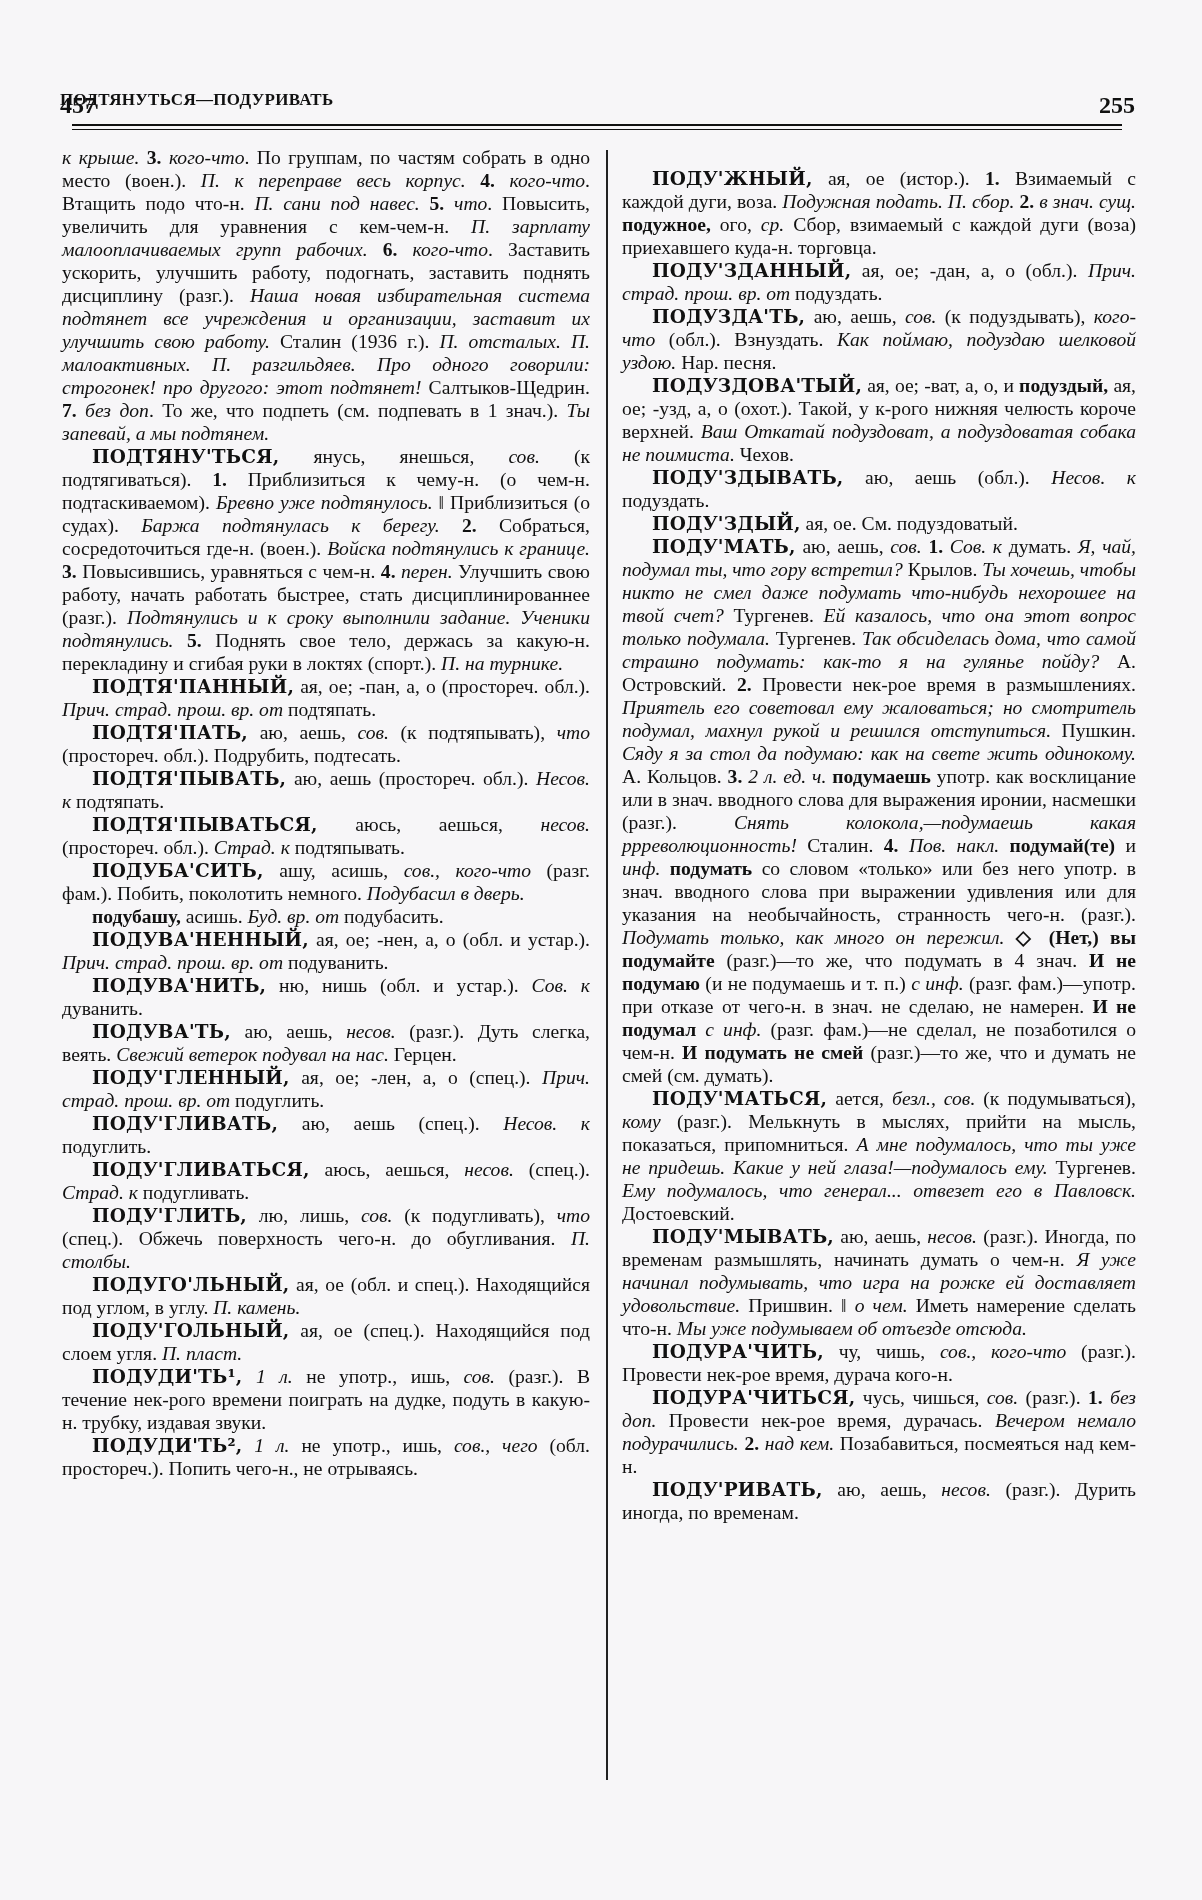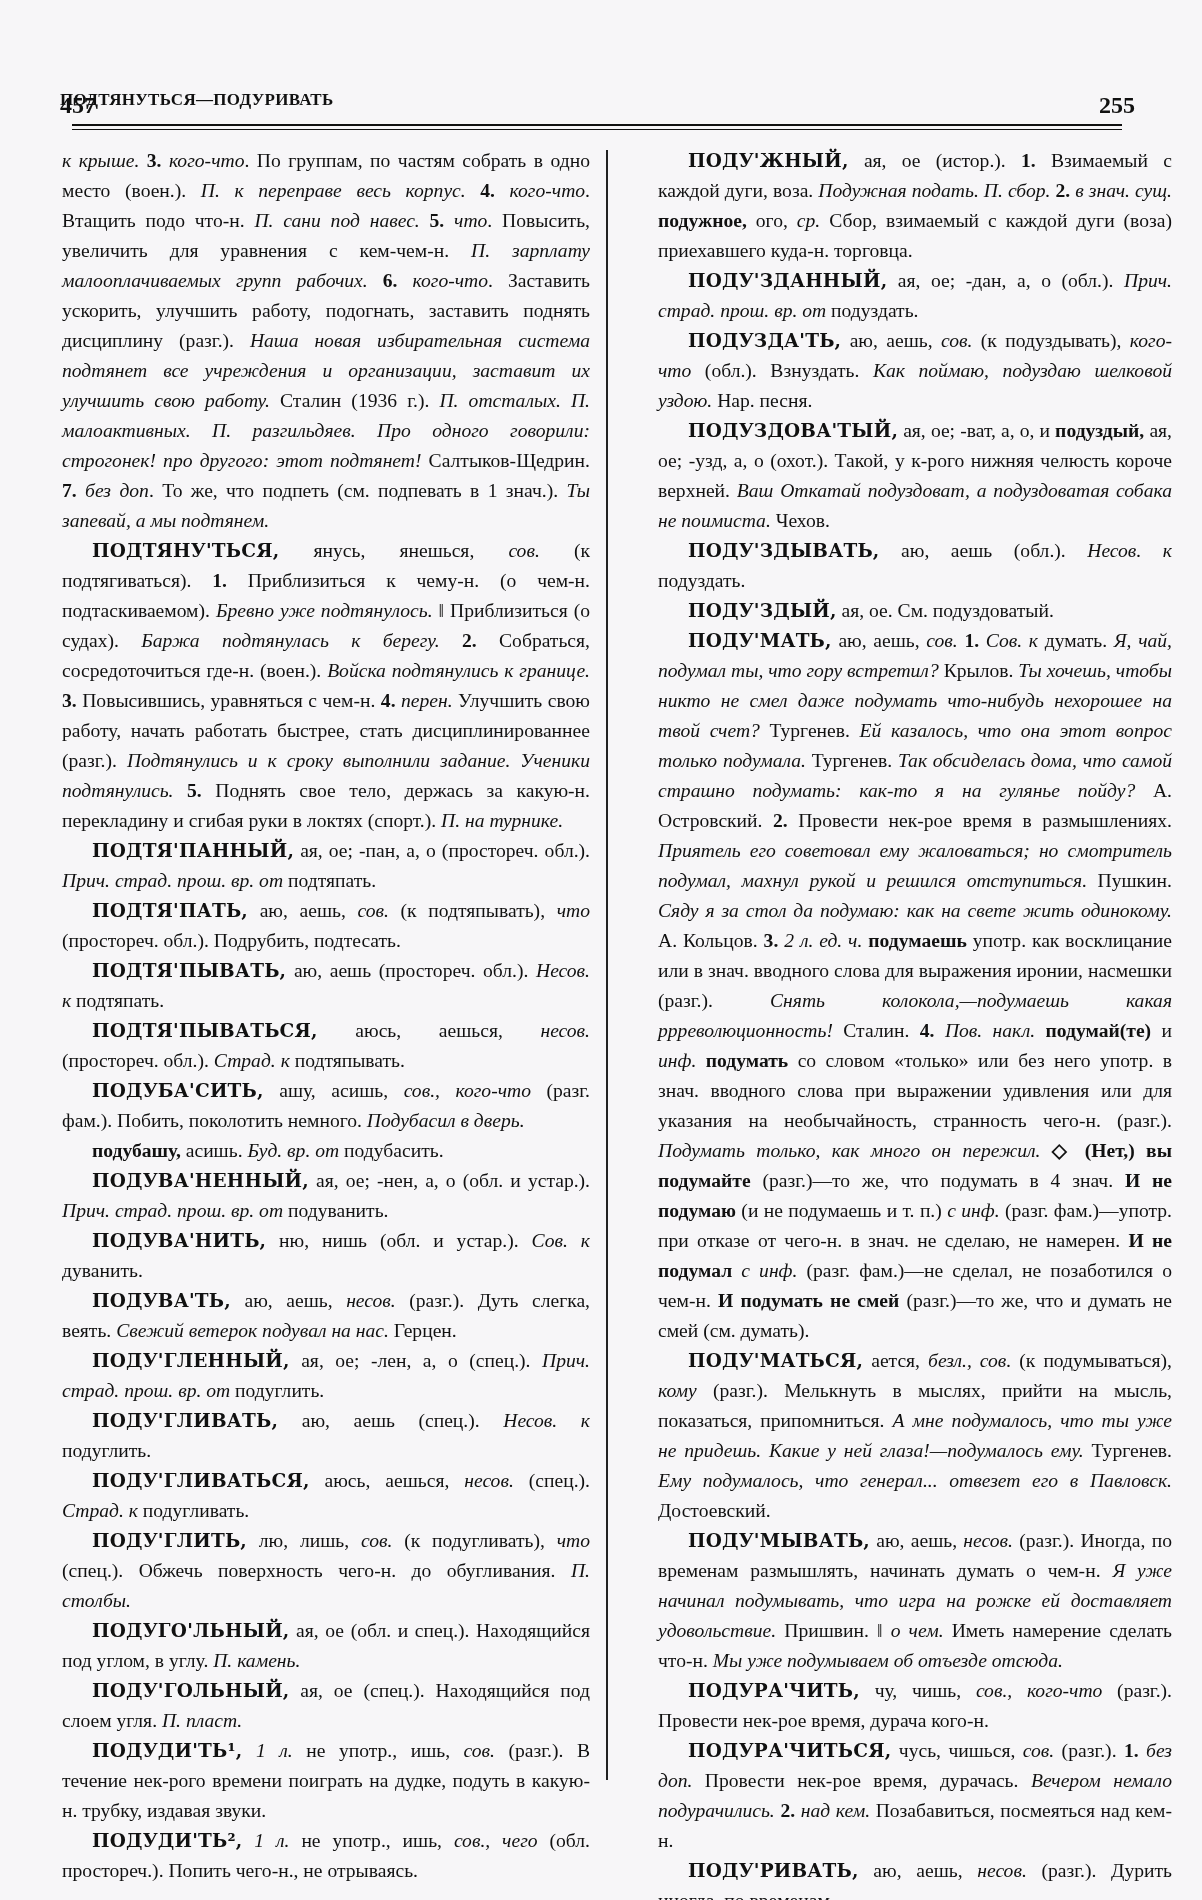--- a/index.html
+++ b/index.html
@@ -7,24 +7,24 @@
          font-family:"DejaVu Serif","Liberation Serif",serif; color:#111; }
   .header { position:absolute; top:88px; left:60px; width:1075px; height:30px; }
   .pnum { position:absolute; top:4px; font-weight:bold; font-size:24px; font-family:Liberation Serif, serif; }
   .pnum.left { left:0; }
   .pnum.right { right:0; }
   .running-title { position:absolute; top:2px; left:0; right:0; 
         font-weight:bold; font-size:17px; letter-spacing:0.3px; font-family:"Liberation Serif",serif; }
   .rule { position:absolute; left:72px; width:1050px; background:#111; }
   .rule.r1 { top:124px; height:2px; }
   .rule.r2 { top:129px; height:1px; }
-  .col { position:absolute; top:146px; font-size:19.6px; line-height:30px;
+  .col { position:absolute; top:146px; font-size:19.6px; line-height:23px;
          text-align:justify; hyphens:manual; font-family:"Liberation Serif",serif; }
   .col.left { left:62px; width:528px; }
-  .col.right { left:658px; width:514px; }
+  .col.right { left:622px; width:514px;margin-top:21px; }
   .divider { position:absolute; left:606px; top:150px; width:2px; height:1630px; background:#222; }
   .entry { text-indent:30px; margin:0; }
   .entry.cont { text-indent:0; }
   .hw { font-weight:bold; font-family:"DejaVu Serif",serif; font-size:18.5px; letter-spacing:0.2px; }
   .it { font-style:italic; }
   .b { font-weight:bold; }
 </style>
 </head>
 <body>
 

